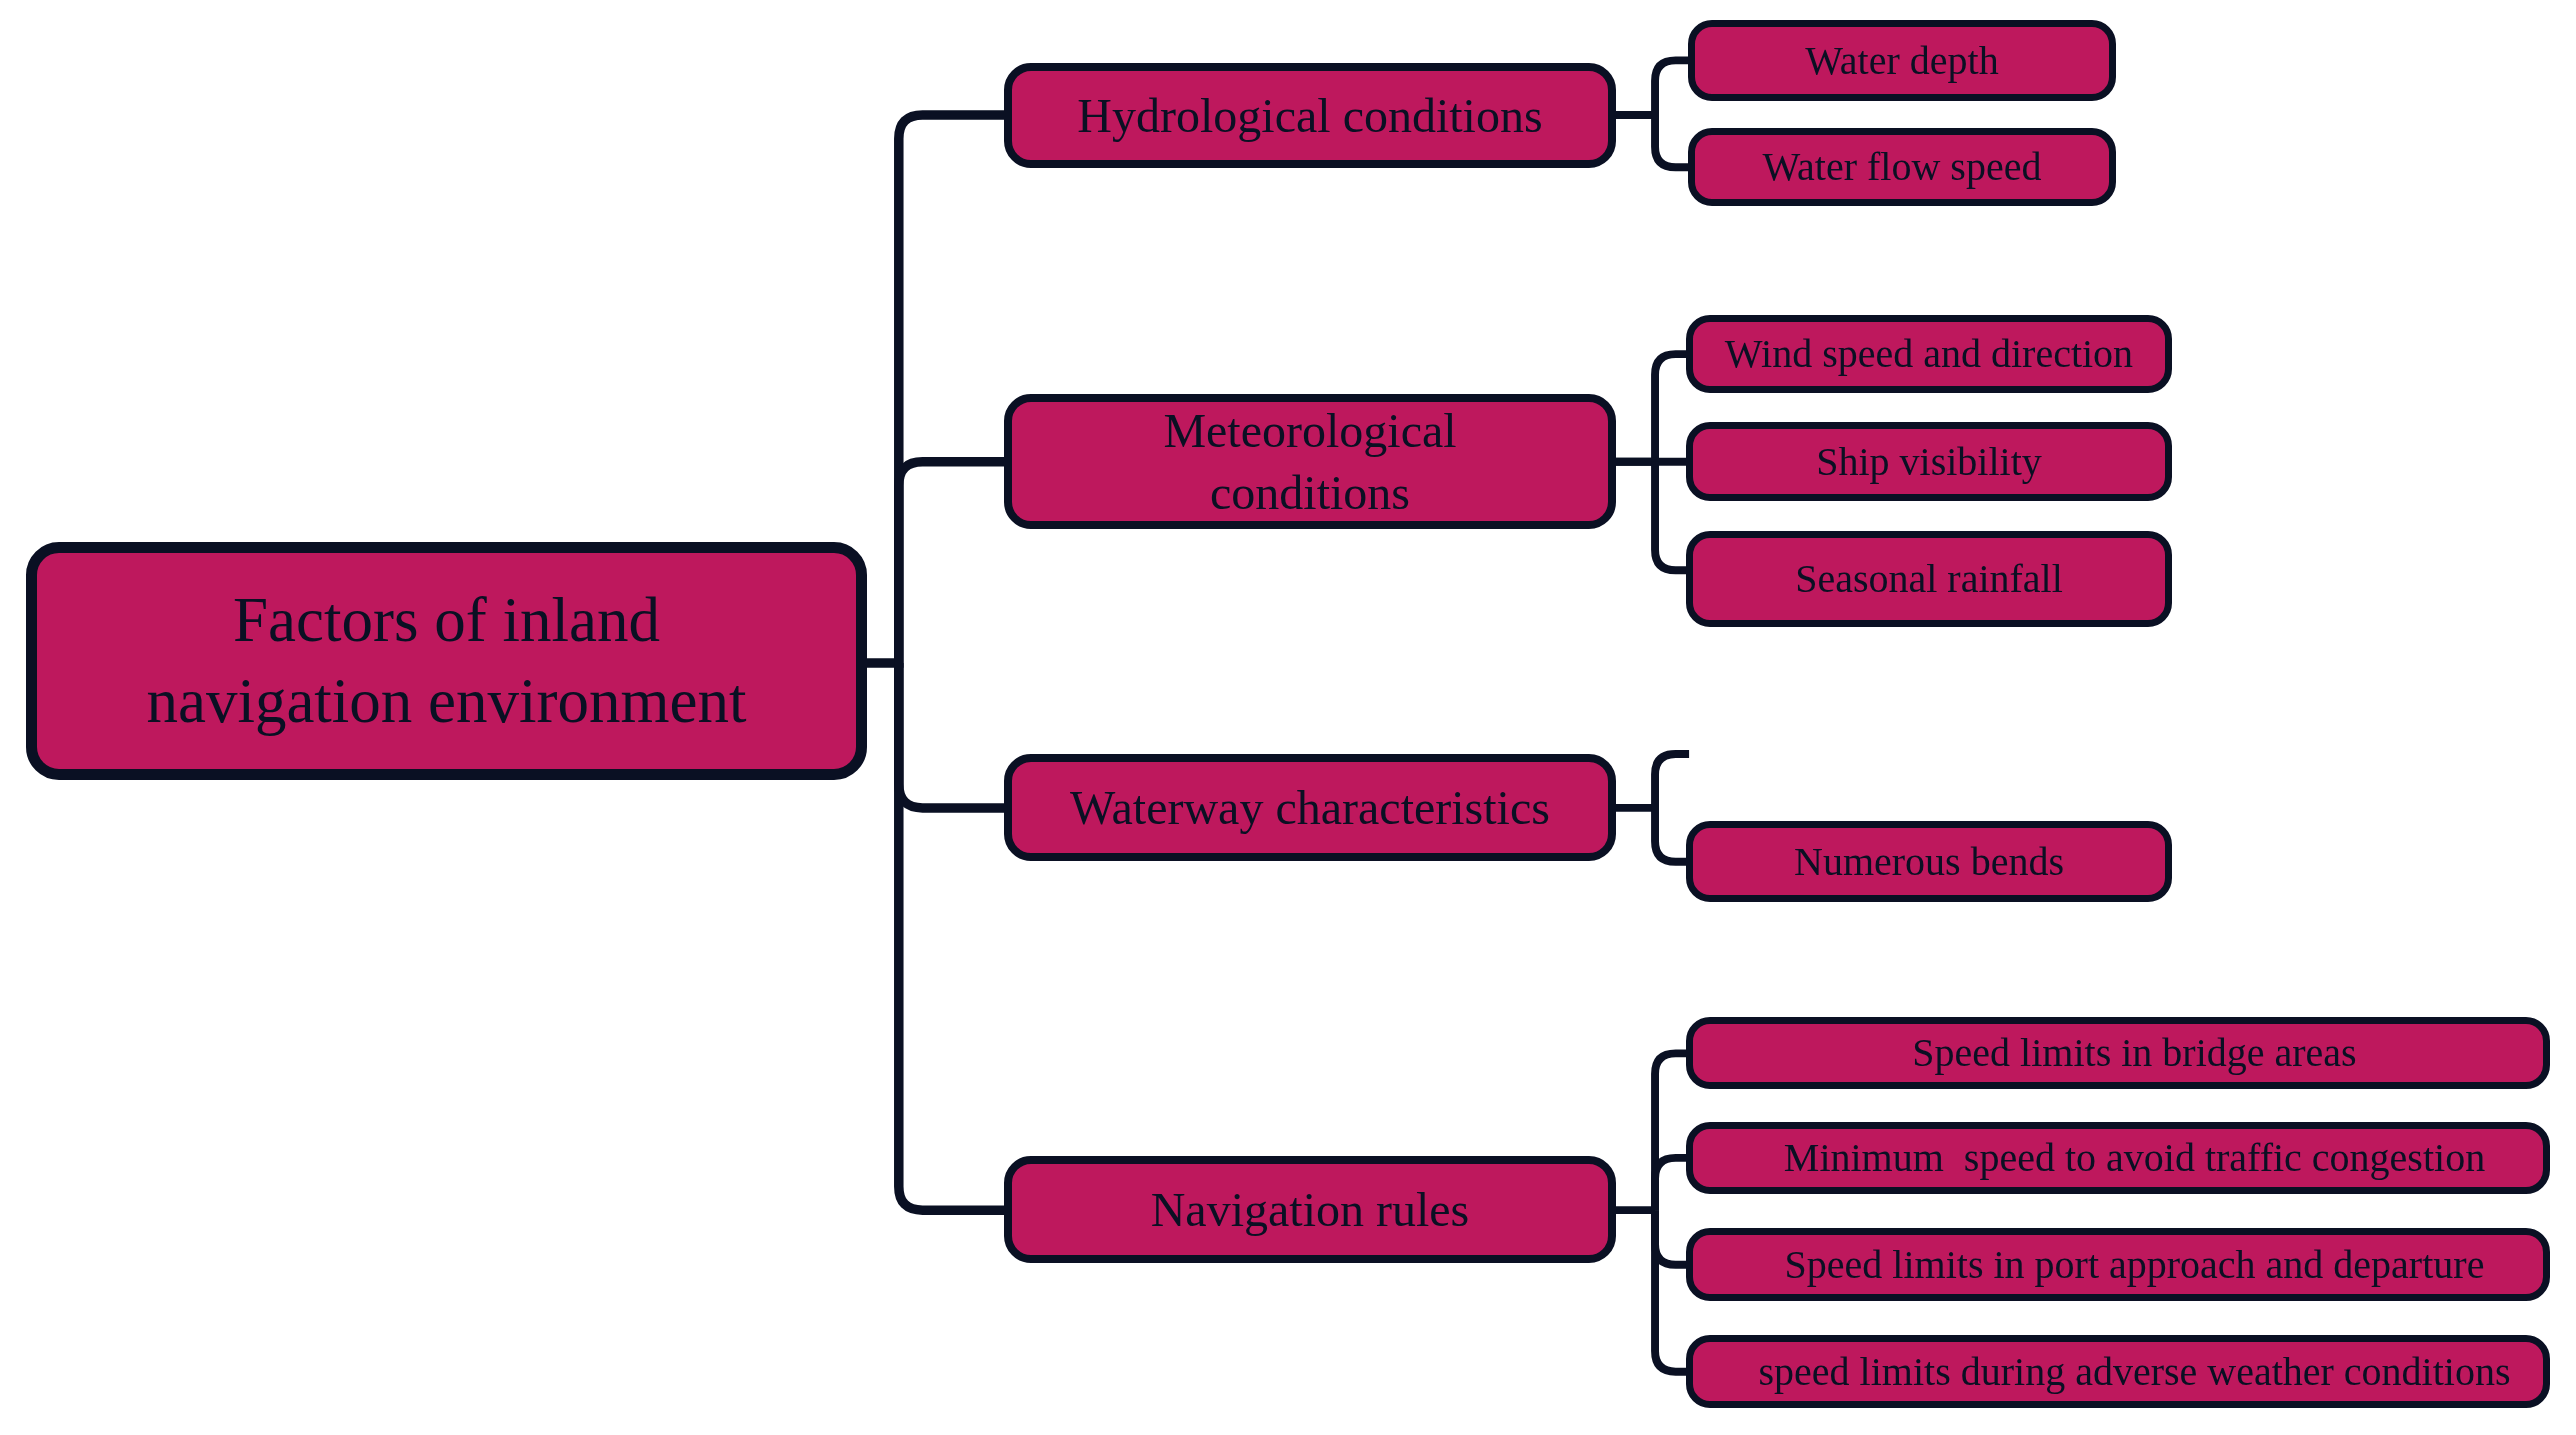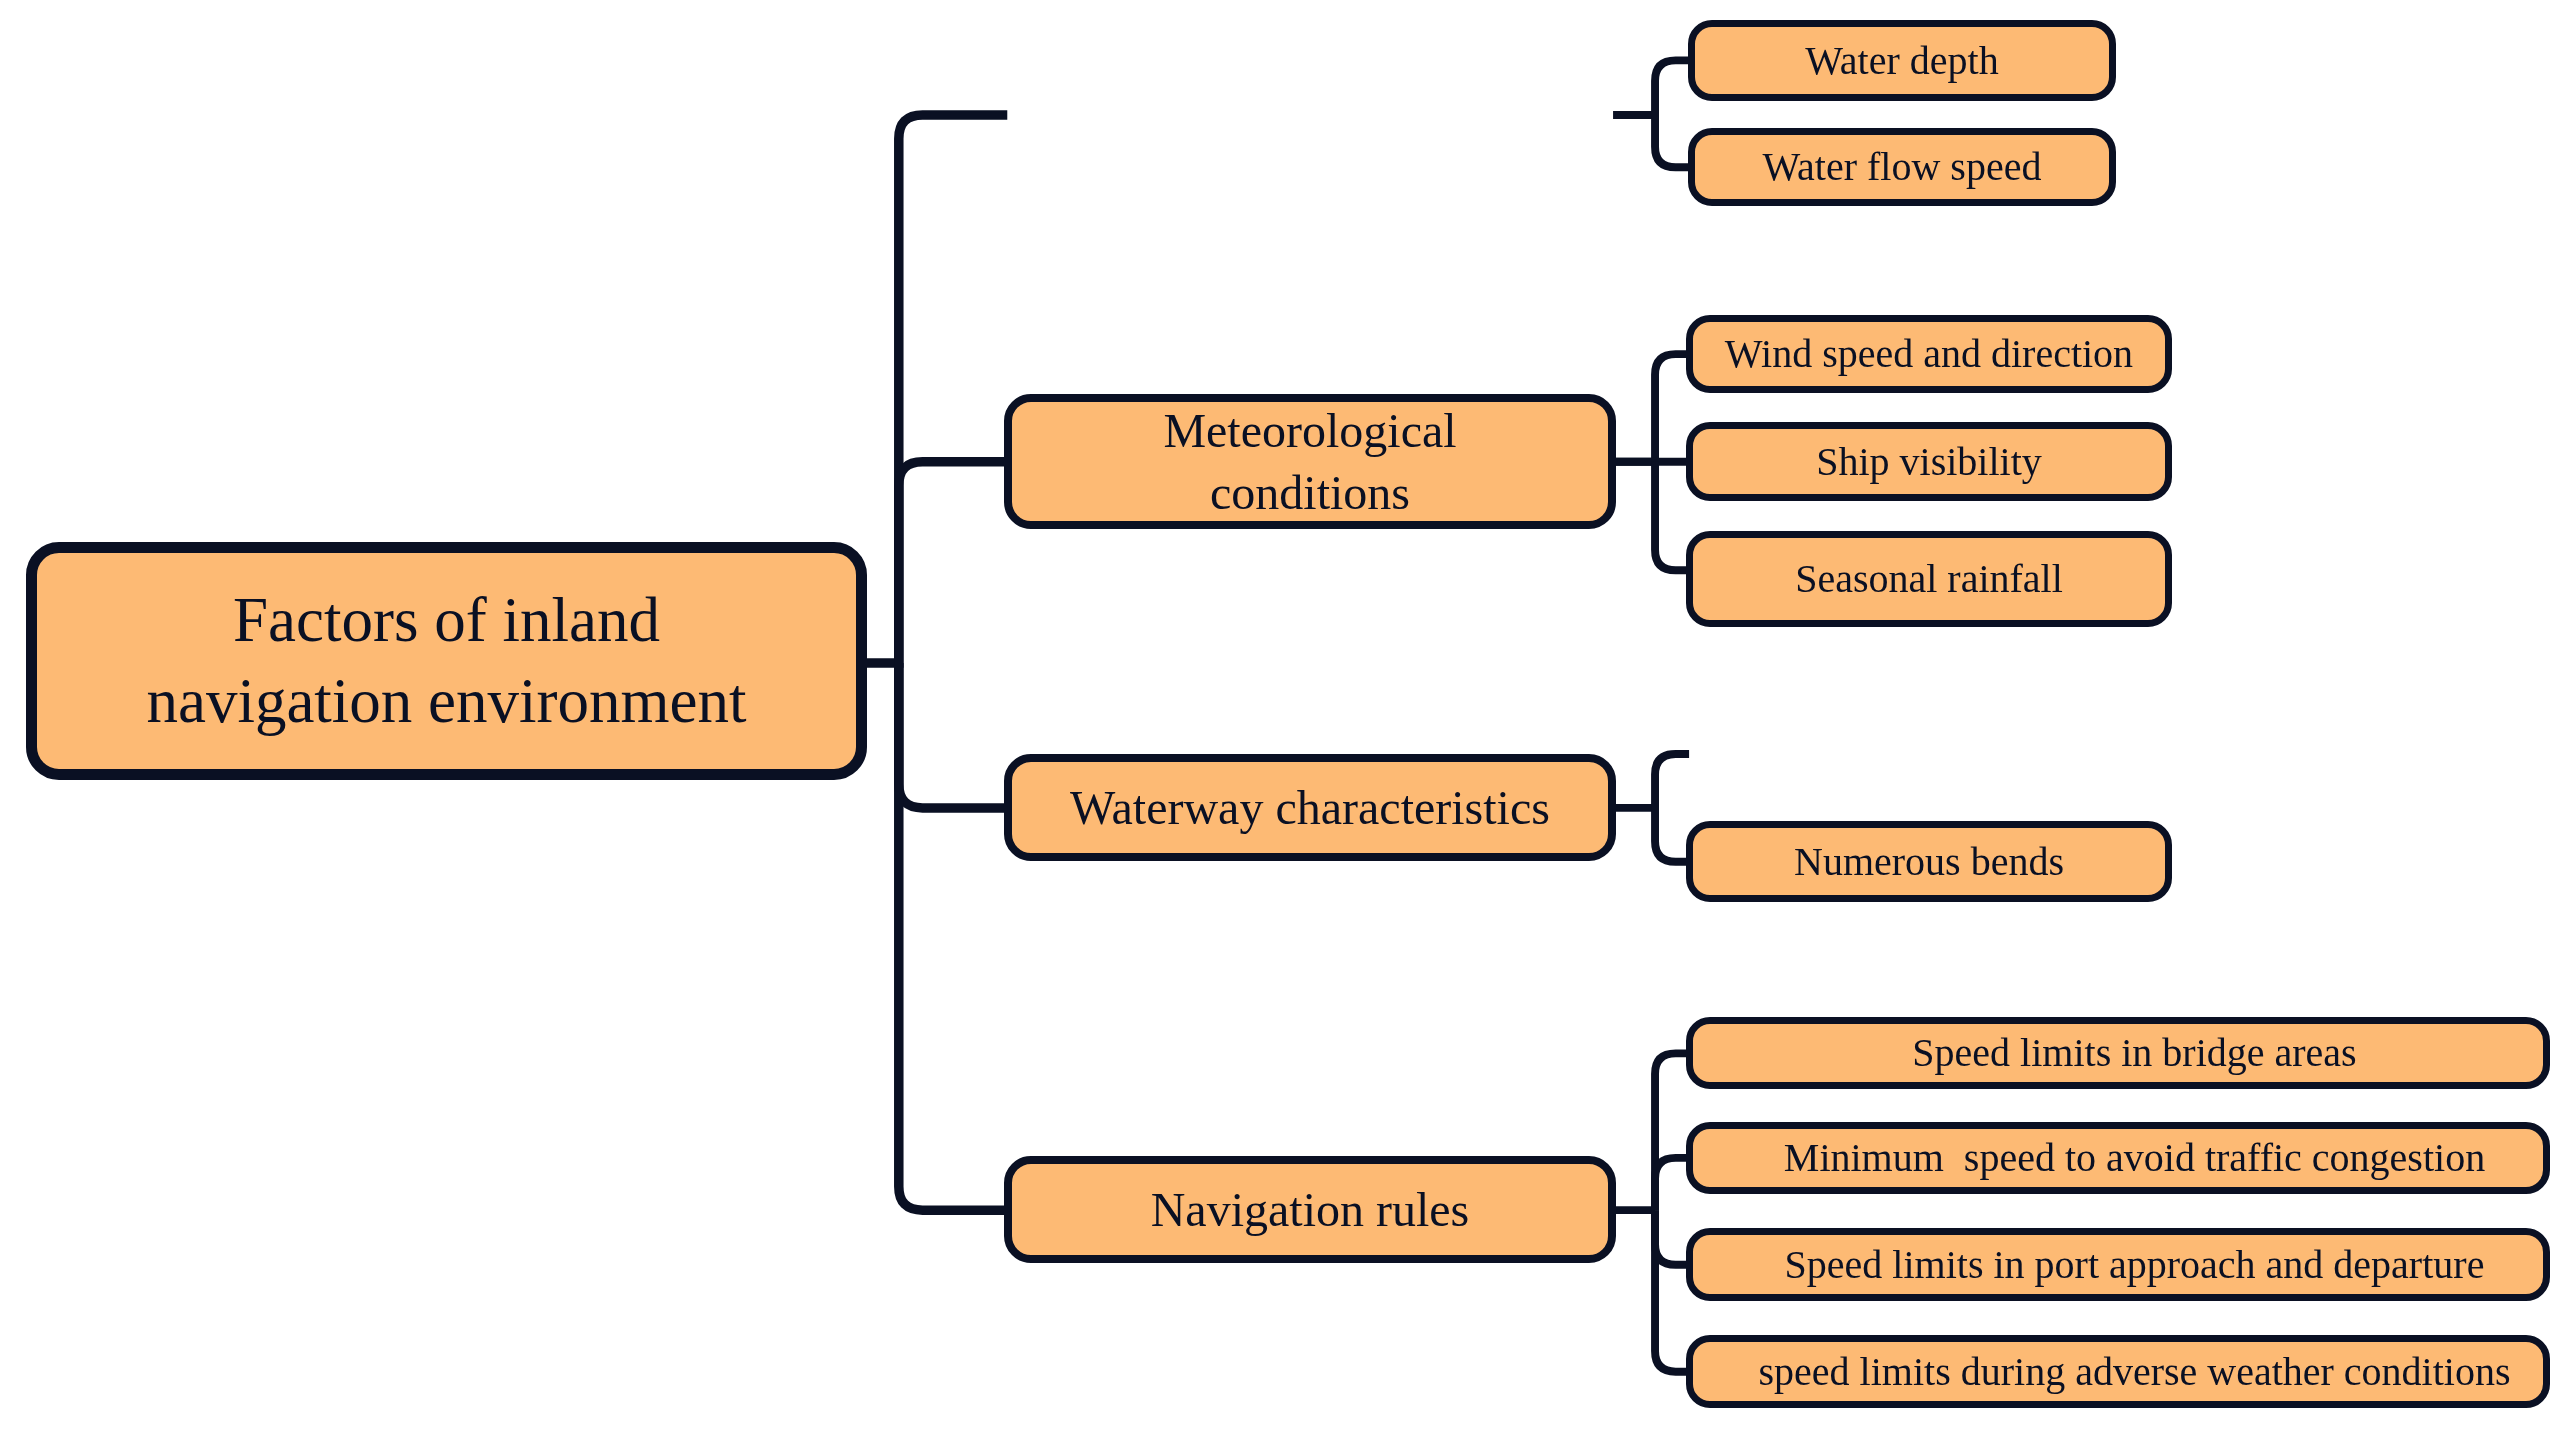--- a/index.html
+++ b/index.html
@@ -14,21 +14,21 @@
     font-family:"Liberation Serif","DejaVu Serif",serif;
     color:var(--ink);
   }
   .connectors{
     position:absolute;left:0;top:0;width:2576px;height:1436px;
     color:var(--ink);
   }
   .node{
     position:absolute;
     box-sizing:border-box;
-    background:#fdba74;
+    background:#be185d;
     border-style:solid;
     border-color:var(--ink);
     display:flex;
     align-items:center;
     justify-content:center;
     text-align:center;
     white-space:pre-wrap;
     line-height:1.28;
   }
   .root{
@@ -103,20 +103,21 @@
       <path d="M2090 1528 V1356 Q2090 1330 2116 1330 H2133"></path>
       <path d="M2090 1528 V1488 Q2090 1462 2116 1462 H2133"></path>
       <path d="M2090 1528 V1571 Q2090 1597 2116 1597 H2133"></path>
       <path d="M2090 1528 V1706 Q2090 1732 2116 1732 H2133"></path>
     </g>
   </svg>
 
   <div class="node root">Factors of inland
 navigation environment</div>
 
+  <div class="node branch b1">Hydrological conditions</div>
   <div class="node branch b2">Meteorological
 conditions</div>
   <div class="node branch b3">Waterway characteristics</div>
   <div class="node branch b4">Navigation rules</div>
 
   <div class="node leaf gA l1a">Water depth</div>
   <div class="node leaf gA l1b">Water flow speed</div>
 
   <div class="node leaf gB l2a">Wind speed and direction</div>
   <div class="node leaf gB l2b">Ship visibility</div>

